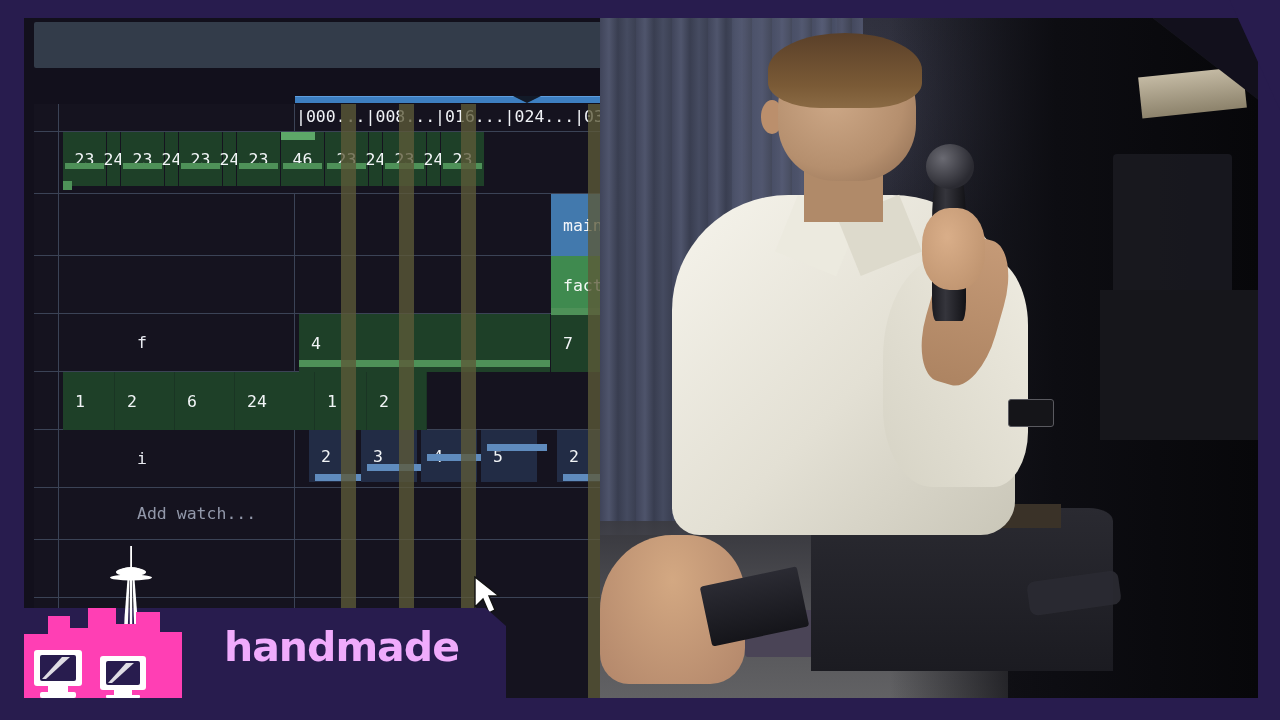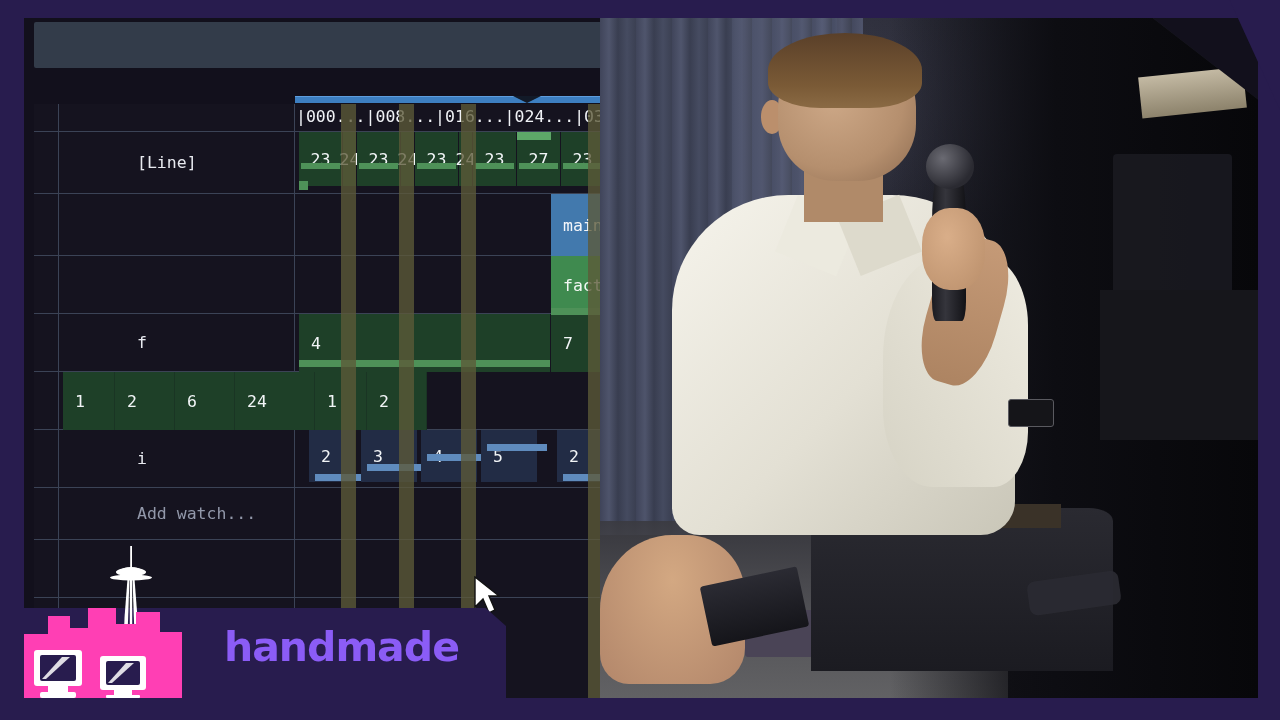--- a/index.html
+++ b/index.html
@@ -416,21 +416,21 @@
     width: 190px; height: 100px;
   }
   #logo-words {
     position: absolute; left: 224px; top: 626px;
     width: 270px; height: 70px;
   }
   .wm-handmade {
     font-family: "DejaVu Sans", "Liberation Sans", sans-serif;
     font-weight: 700;
     font-size: 41px;
-    color: #8b5cf6;
+    color: #f0abfc;
     letter-spacing: -1px;
     line-height: 42px;
   }
   .wm-seattle {
     font-family: "DejaVu Sans", "Liberation Sans", sans-serif;
     font-weight: 700;
     font-style: italic;
     font-size: 21px;
     color: #ff3fb4;
     letter-spacing: 1.5px;
@@ -466,21 +466,20 @@
         <div class="lbl"></div>
         <div class="trk">
           <div class="ruler-band"></div>
           <div class="ruler-notch"></div>
           <div class="ruler-text">|000...|008...|016...|024...|032...|040...|0</div>
         </div>
       </div>
 
       <div class="row" id="row-line">
         <div class="gut"></div>
-        <div class="lbl">[Line]</div>
         <div class="trk">
           <div class="line-cells" id="line-cells">
               <div class="lcell" style="left: 4px; width: 44px;">
                 <span>23</span>
                 <span class="ul"></span>
               </div>
               <div class="lcell narrow" style="left: 48px; width: 14px;">
                 <span>24</span>
               </div>
               <div class="lcell" style="left: 62px; width: 44px;">
@@ -495,21 +494,21 @@
                 <span class="ul"></span>
               </div>
               <div class="lcell narrow" style="left: 164px; width: 14px;">
                 <span>24</span>
               </div>
               <div class="lcell" style="left: 178px; width: 44px;">
                 <span>23</span>
                 <span class="ul"></span>
               </div>
               <div class="lcell" style="left: 222px; width: 44px;">
-                <span>27</span>
+                <span>46</span>
                 <span class="ul"></span>
               </div>
               <div class="lcell" style="left: 266px; width: 44px;">
                 <span>23</span>
                 <span class="ul"></span>
               </div>
               <div class="lcell narrow" style="left: 310px; width: 14px;">
                 <span>24</span>
               </div>
               <div class="lcell" style="left: 324px; width: 44px;">

